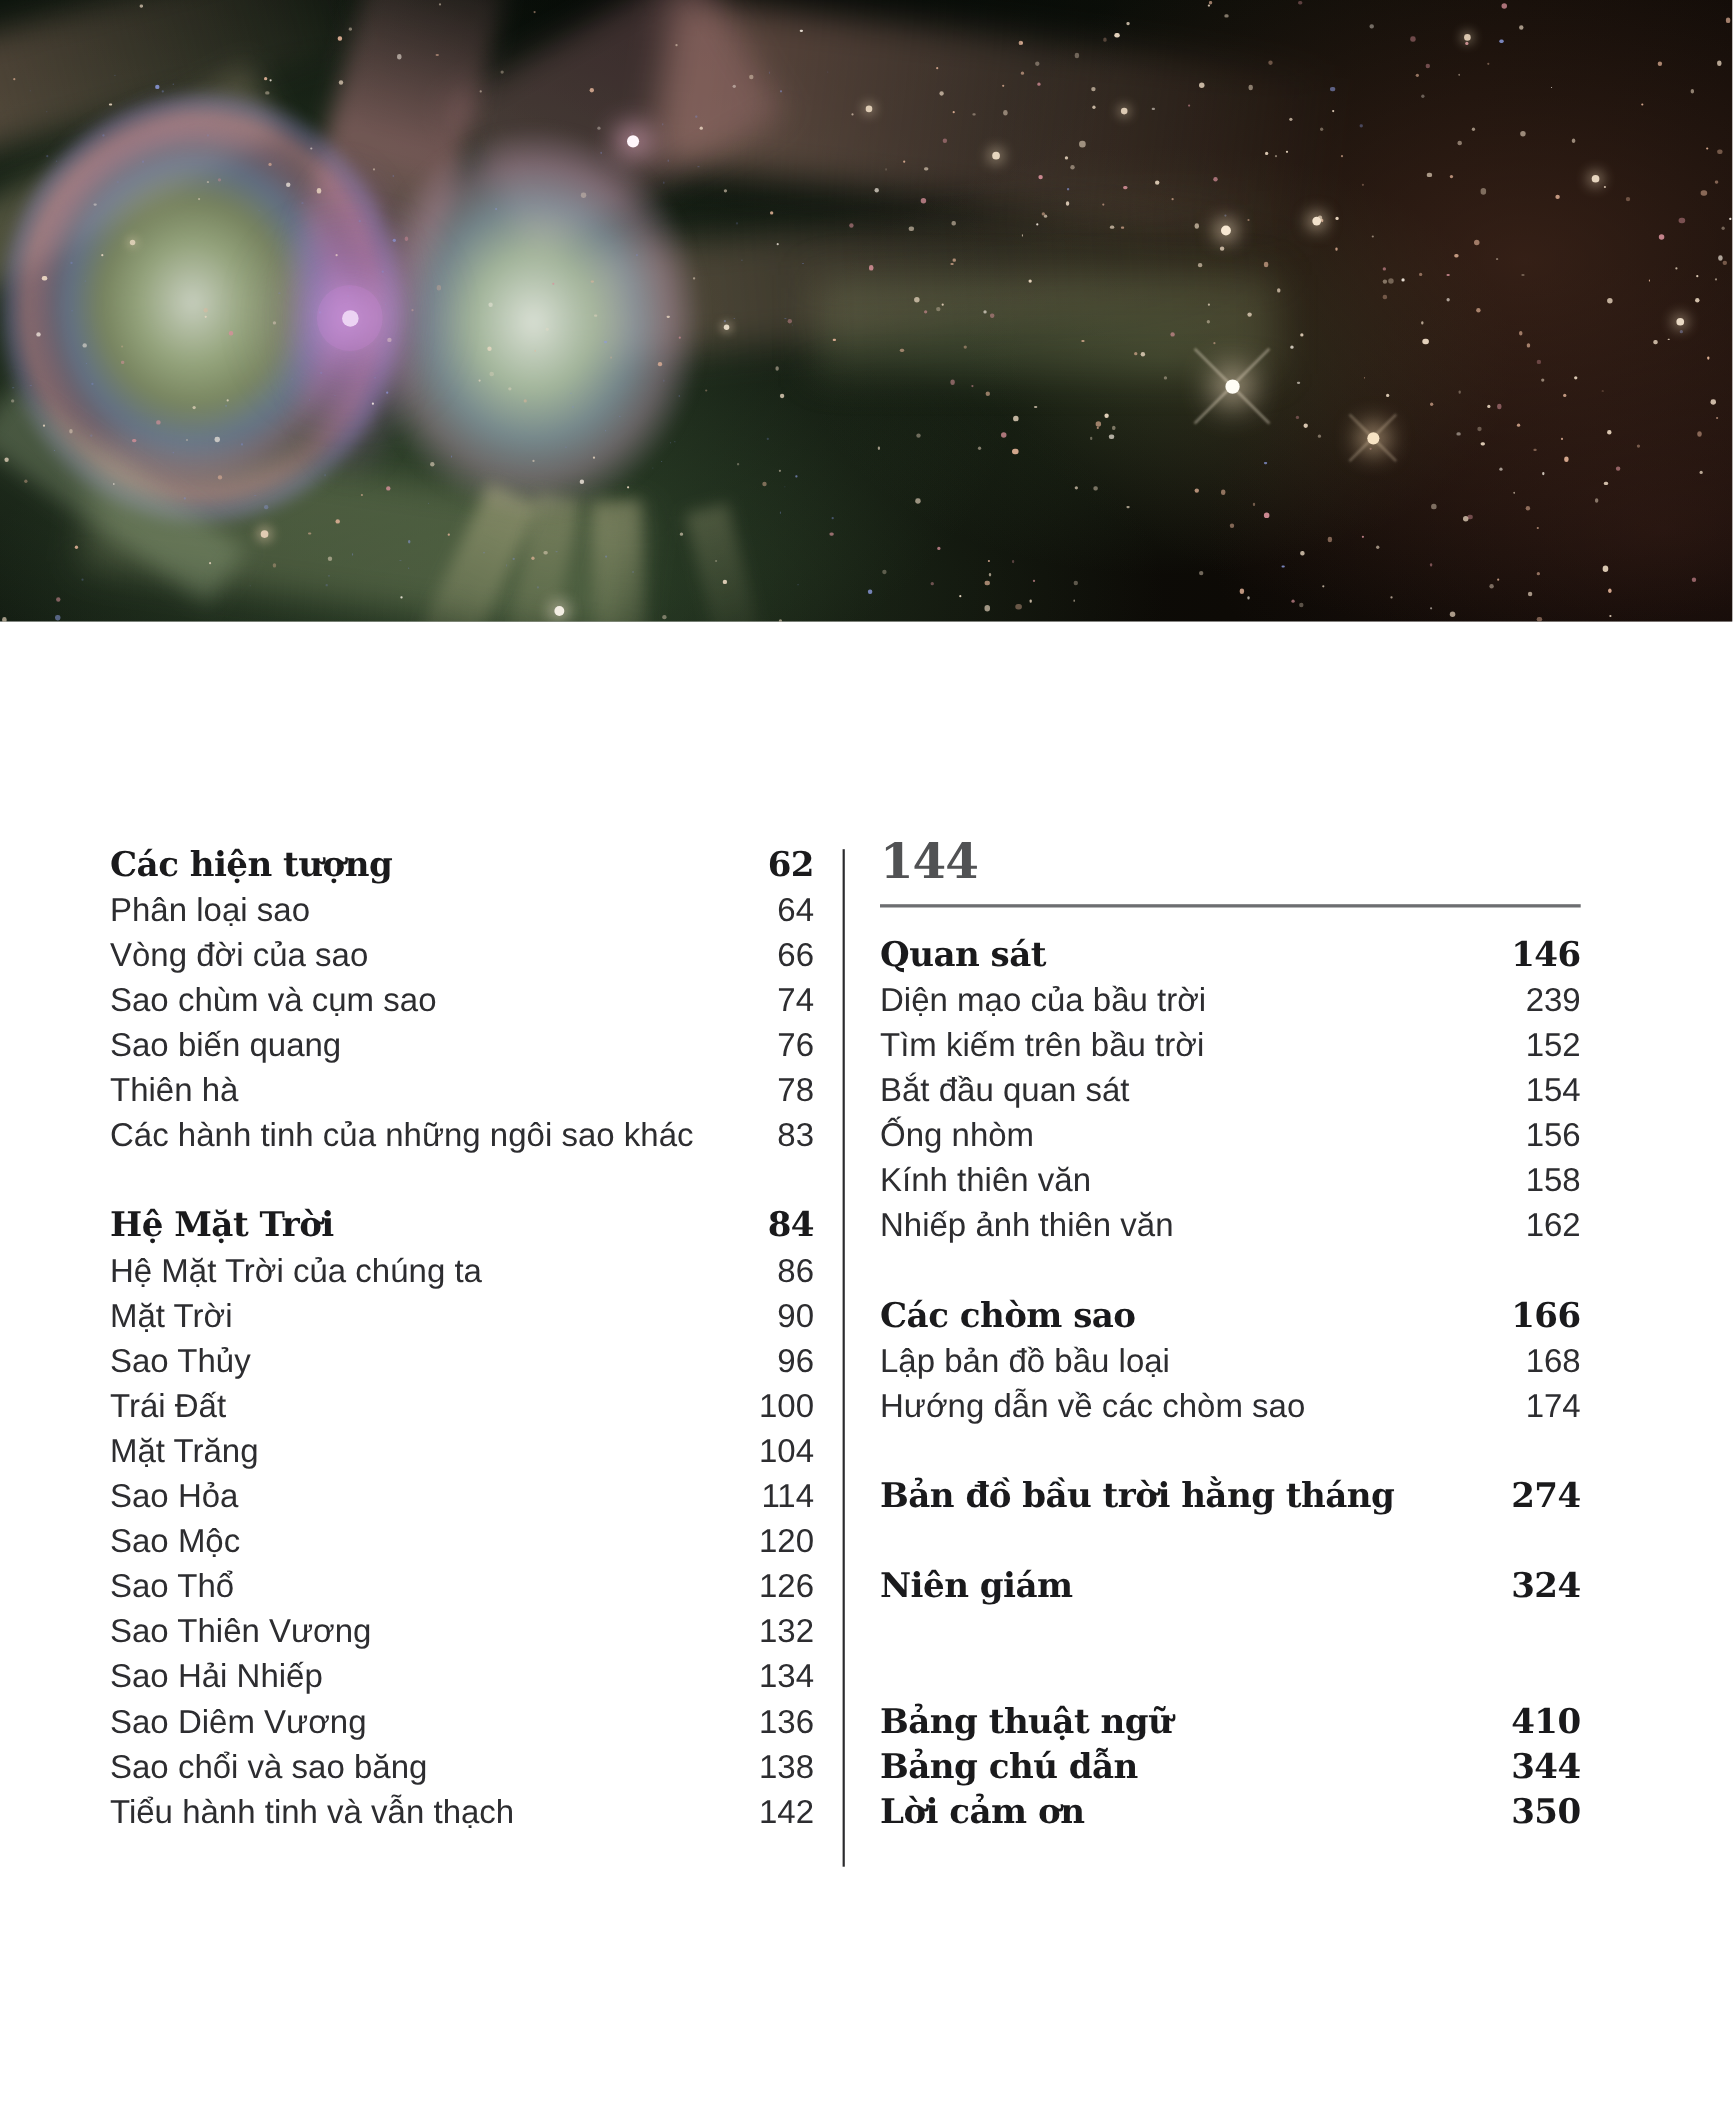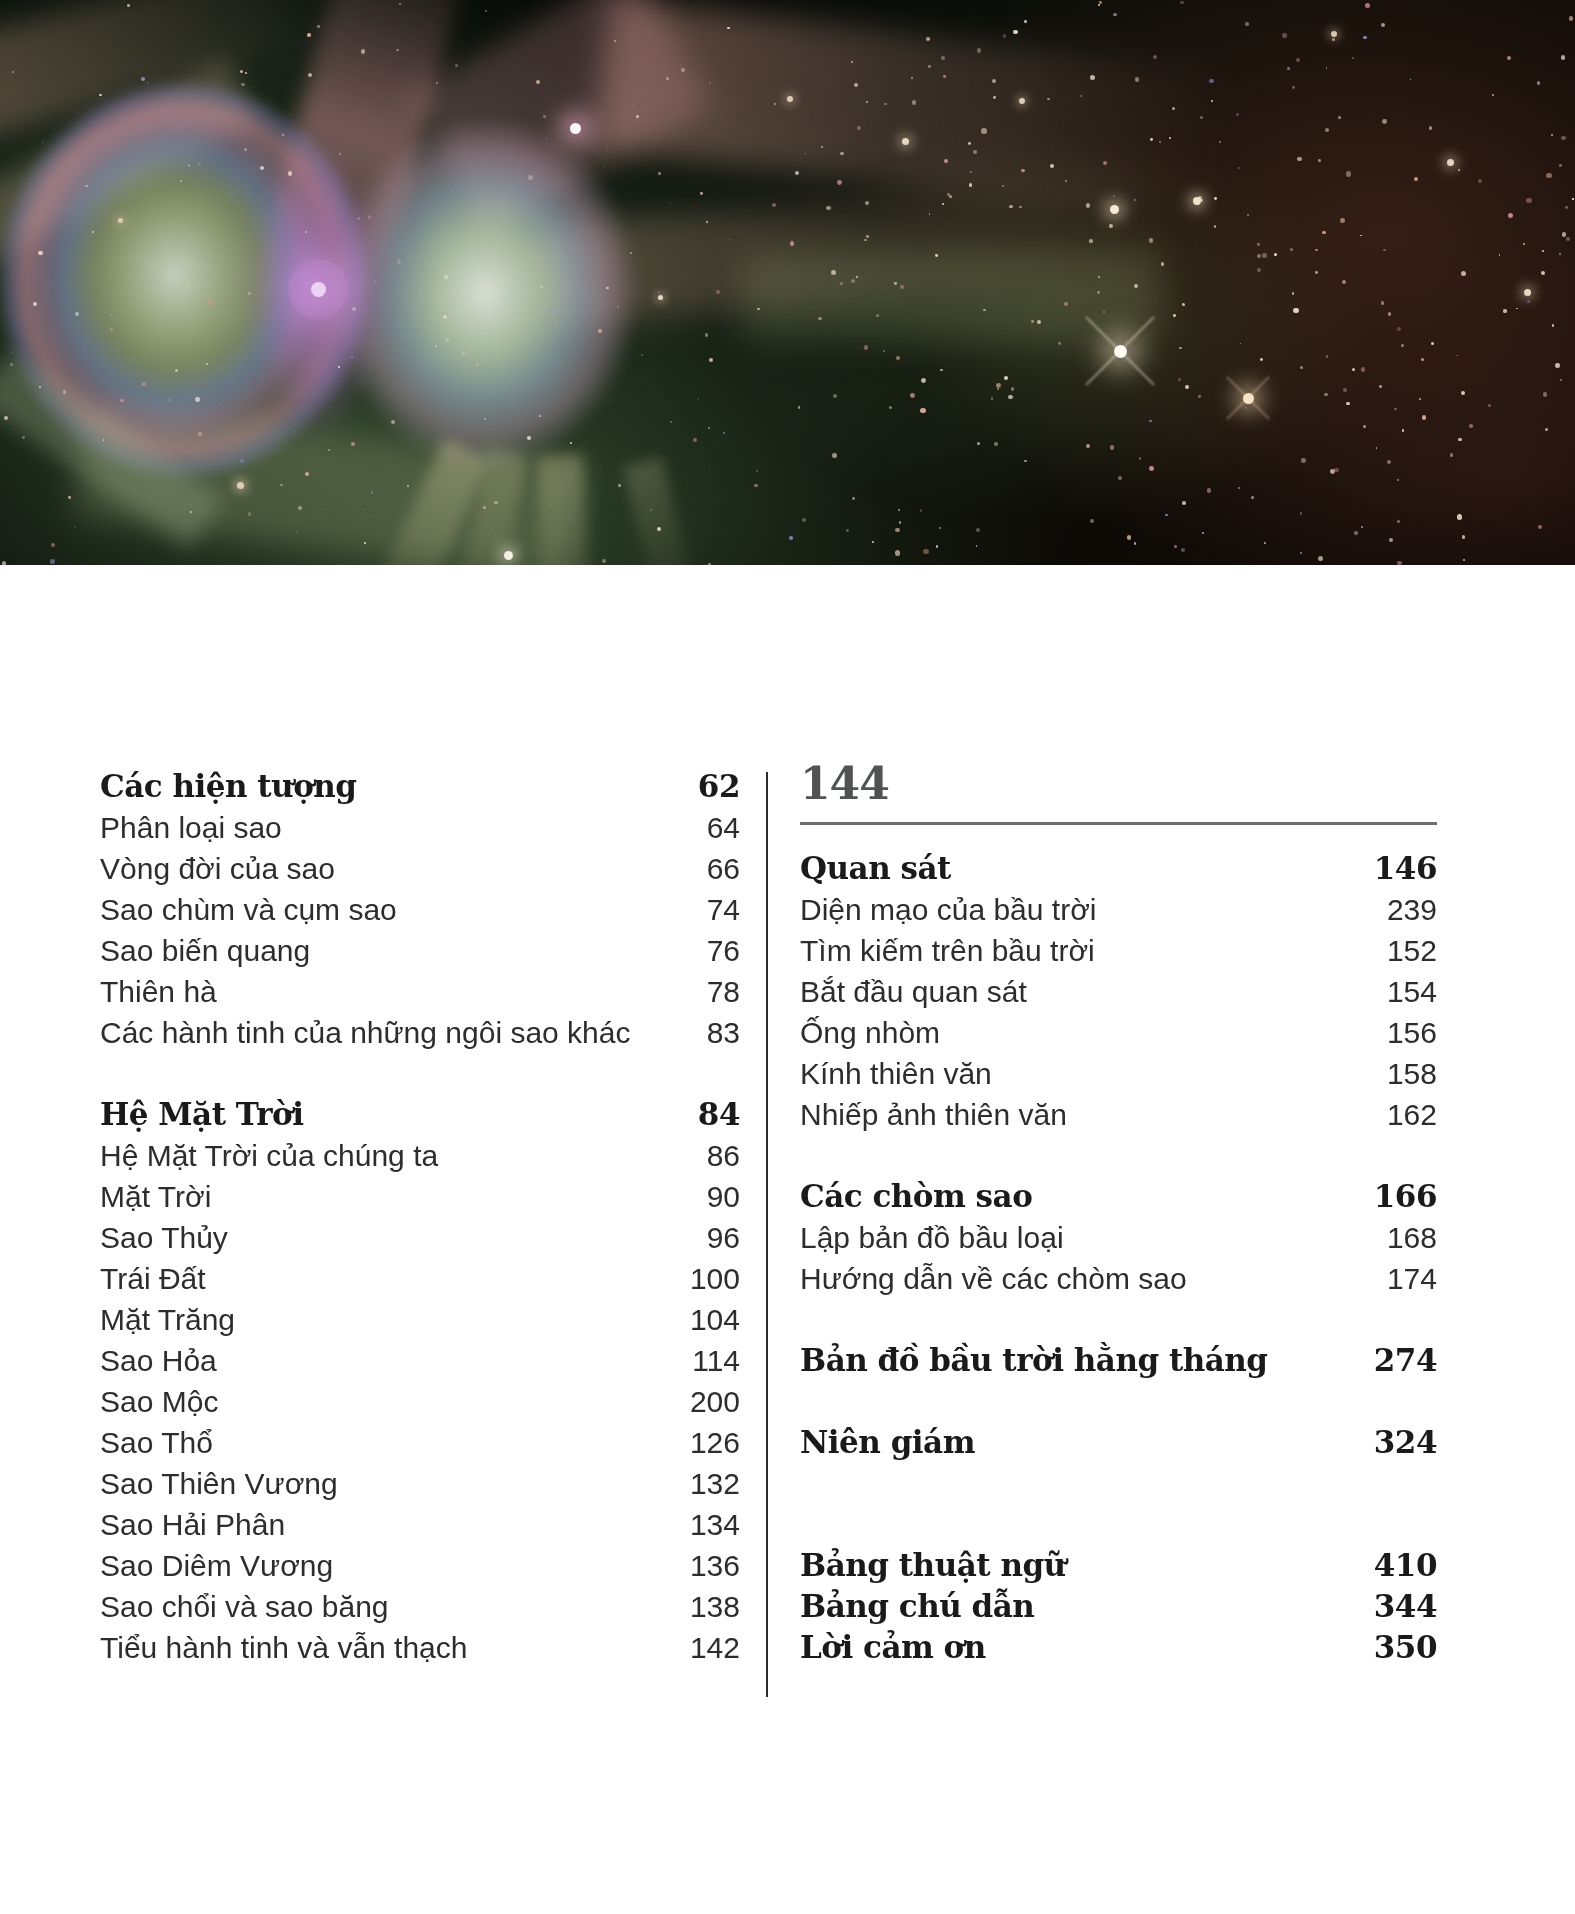--- a/index.html
+++ b/index.html
@@ -708,35 +708,35 @@
           <span class="num">104</span>
         </div>
 
         <div class="row">
           <span class="lab">Sao Hỏa</span>
           <span class="num">114</span>
         </div>
 
         <div class="row">
           <span class="lab">Sao Mộc</span>
-          <span class="num">200</span>
+          <span class="num">120</span>
         </div>
 
         <div class="row">
           <span class="lab">Sao Thổ</span>
           <span class="num">126</span>
         </div>
 
         <div class="row">
           <span class="lab">Sao Thiên Vương</span>
           <span class="num">132</span>
         </div>
 
         <div class="row">
-          <span class="lab">Sao Hải Phân</span>
+          <span class="lab">Sao Hải Nhiếp</span>
           <span class="num">134</span>
         </div>
 
         <div class="row">
           <span class="lab">Sao Diêm Vương</span>
           <span class="num">136</span>
         </div>
 
         <div class="row">
           <span class="lab">Sao chổi và sao băng</span>

